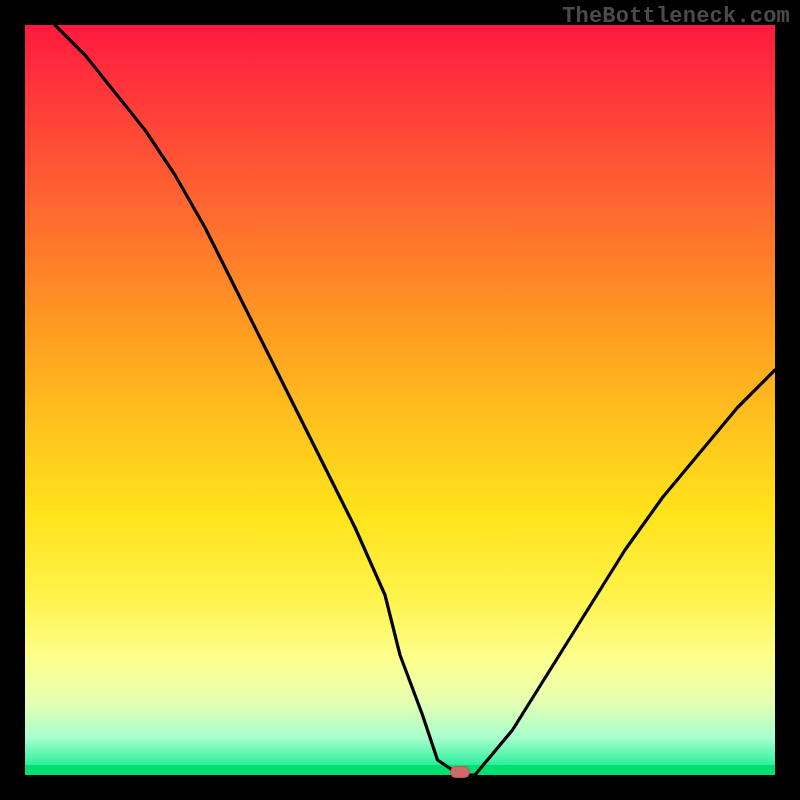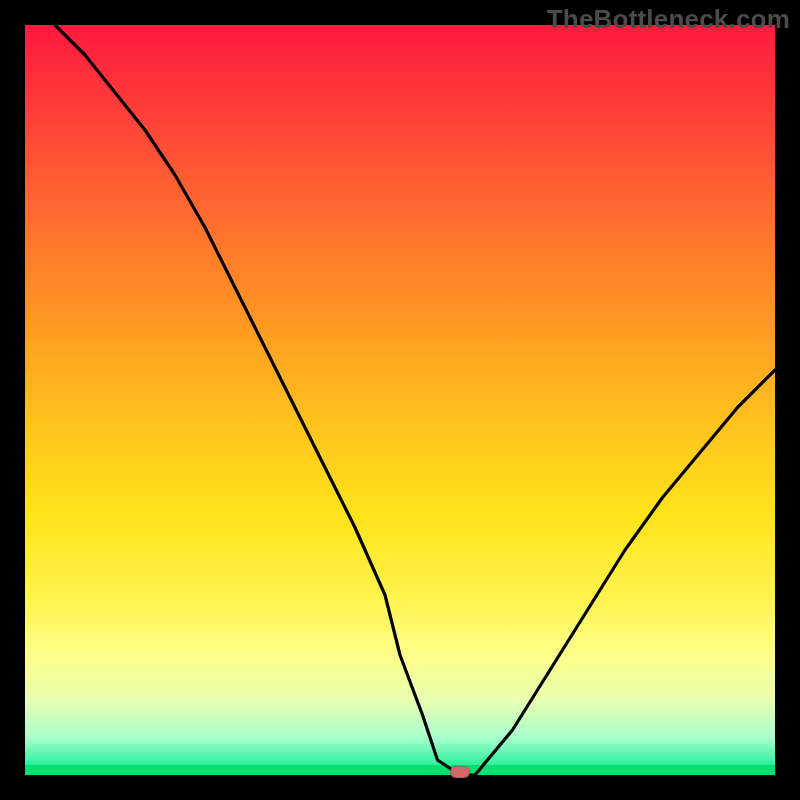--- a/index.html
+++ b/index.html
@@ -14,26 +14,27 @@
   .frame {
     position: relative;
     width: 800px;
     height: 800px;
     background: #000;
   }
   .watermark {
     position: absolute;
     top: 4px;
     right: 10px;
-    font-size: 26px;
+    font-size: 22px;
     font-weight: 600;
     color: #4b4b4b;
     letter-spacing: 0.2px;
     z-index: 5;
     user-select: none;
+    font-family: Liberation Mono, monospace;
   }
   .plot-area {
     position: absolute;
     left: 25px;
     top: 25px;
     width: 750px;
     height: 750px;
     background: linear-gradient(to bottom,
       #ff1a3d 0%,
       #ff3a3a 10%,

